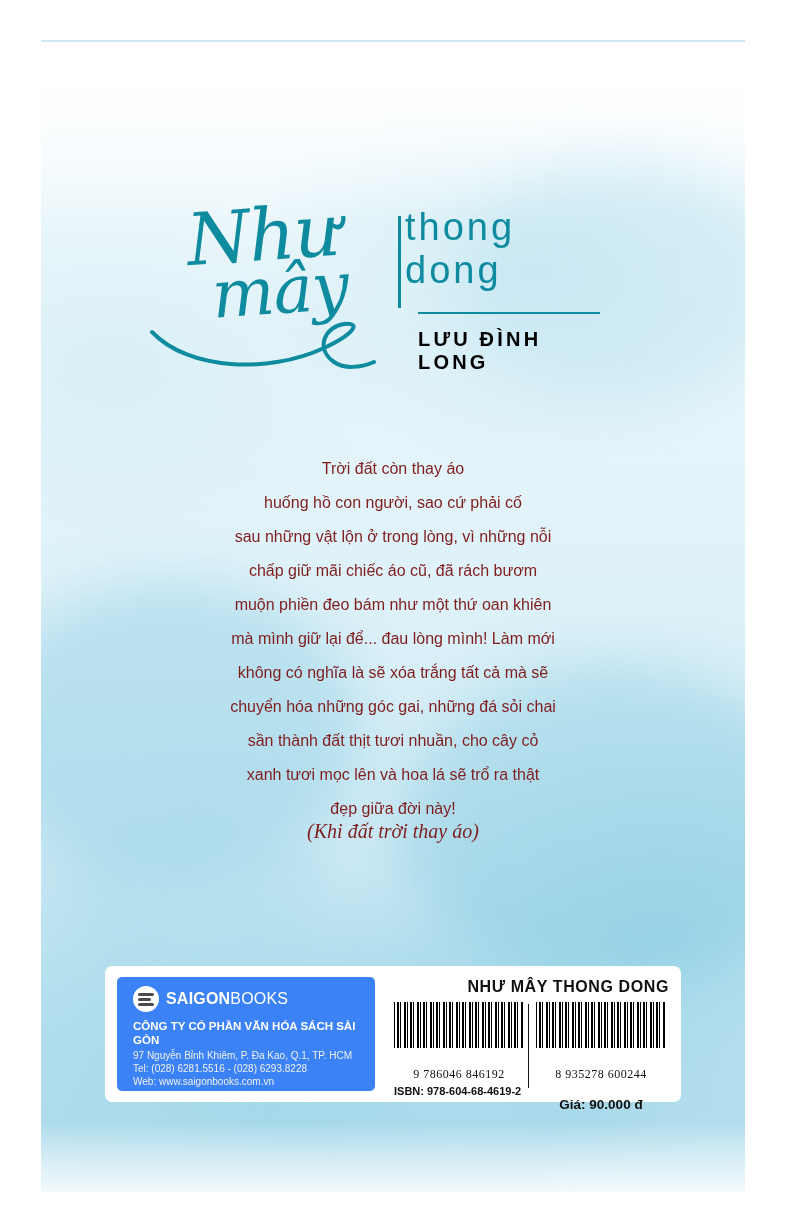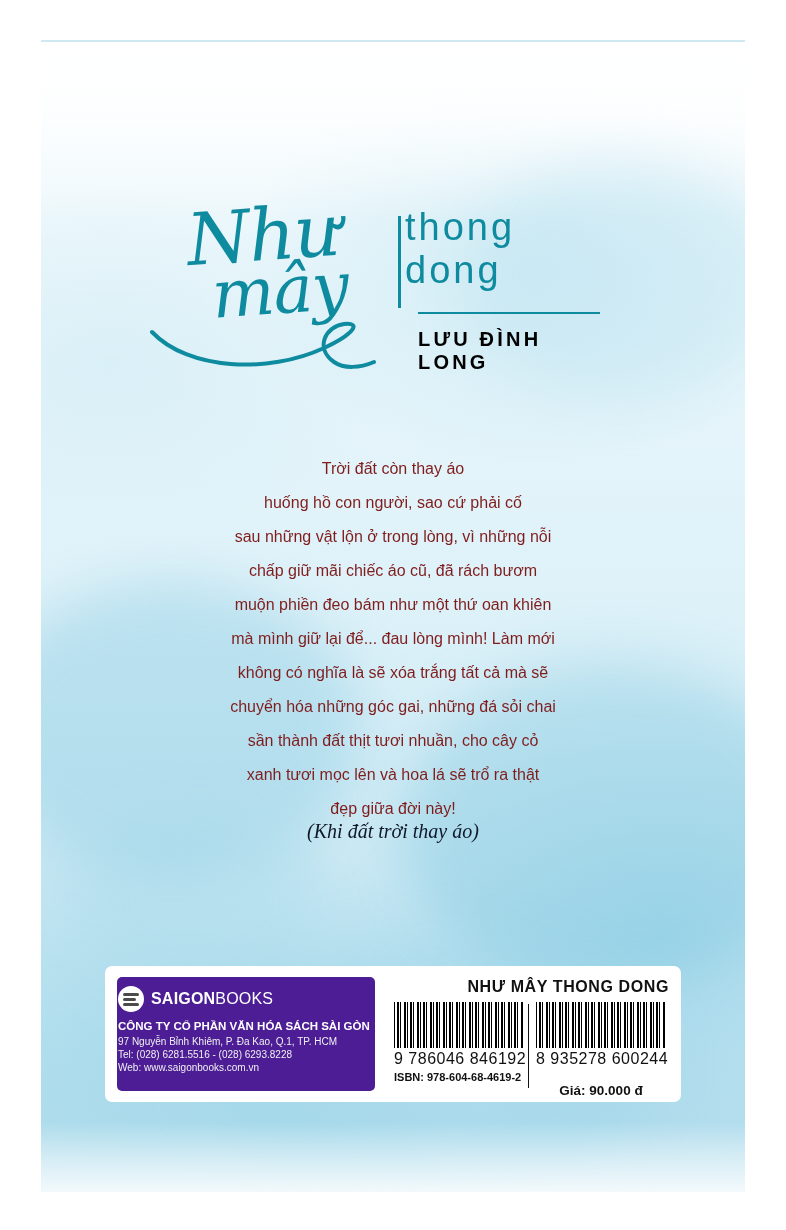--- a/index.html
+++ b/index.html
@@ -159,43 +159,43 @@
   .poem .line { white-space: nowrap; }
   .poem-source {
     position: absolute;
     left: 103px;
     top: 820px;
     width: 580px;
     text-align: center;
     font-family: "Liberation Serif", serif;
     font-style: italic;
     font-size: 20px;
-    color: #0f172a;
+    color: #7f1d1d;
   }
 
   
   .panel {
     position: absolute;
     left: 105px;
     top: 966px;
     width: 576px;
     height: 136px;
     background: #ffffff;
     border-radius: 7px;
   }
   .pub-card {
     position: absolute;
     left: 12px;
     top: 11px;
     width: 258px;
     height: 114px;
-    background: #4c1d95;
+    background: #3b82f6;
     border-radius: 5px;
     color: #ffffff;
-    padding: 9px 1px;
+    padding: 9px 16px;
     box-sizing: border-box;
   }
   .pub-logo-row {
     display: flex;
     align-items: center;
     gap: 7px;
     margin-bottom: 7px;
   }
   .pub-mark {
     width: 26px;
@@ -261,25 +261,25 @@
   .bars {
     height: 46px;
     width: 100%;
     background-image: repeating-linear-gradient(90deg,
       #000 0px, #000 1px, #fff 1px, #fff 3px,
       #000 3px, #000 5px, #fff 5px, #fff 6px,
       #000 6px, #000 7px, #fff 7px, #fff 10px,
       #000 10px, #000 12px, #fff 12px, #fff 13px);
   }
   .code-num {
-    font-family: Liberation Sans, sans-serif;
-    font-size: 16px;
+    font-family: Liberation Serif, serif;
+    font-size: 12px;
     letter-spacing: 0.5px;
     color: #111;
-    margin-top: 2px;
+    margin-top: 19px;
     text-align: center;
     white-space: nowrap;
   }
   .isbn {
     font-size: 11px;
     font-weight: 700;
     color: #111;
     text-align: left;
     margin-top: 3px;
     white-space: nowrap;

